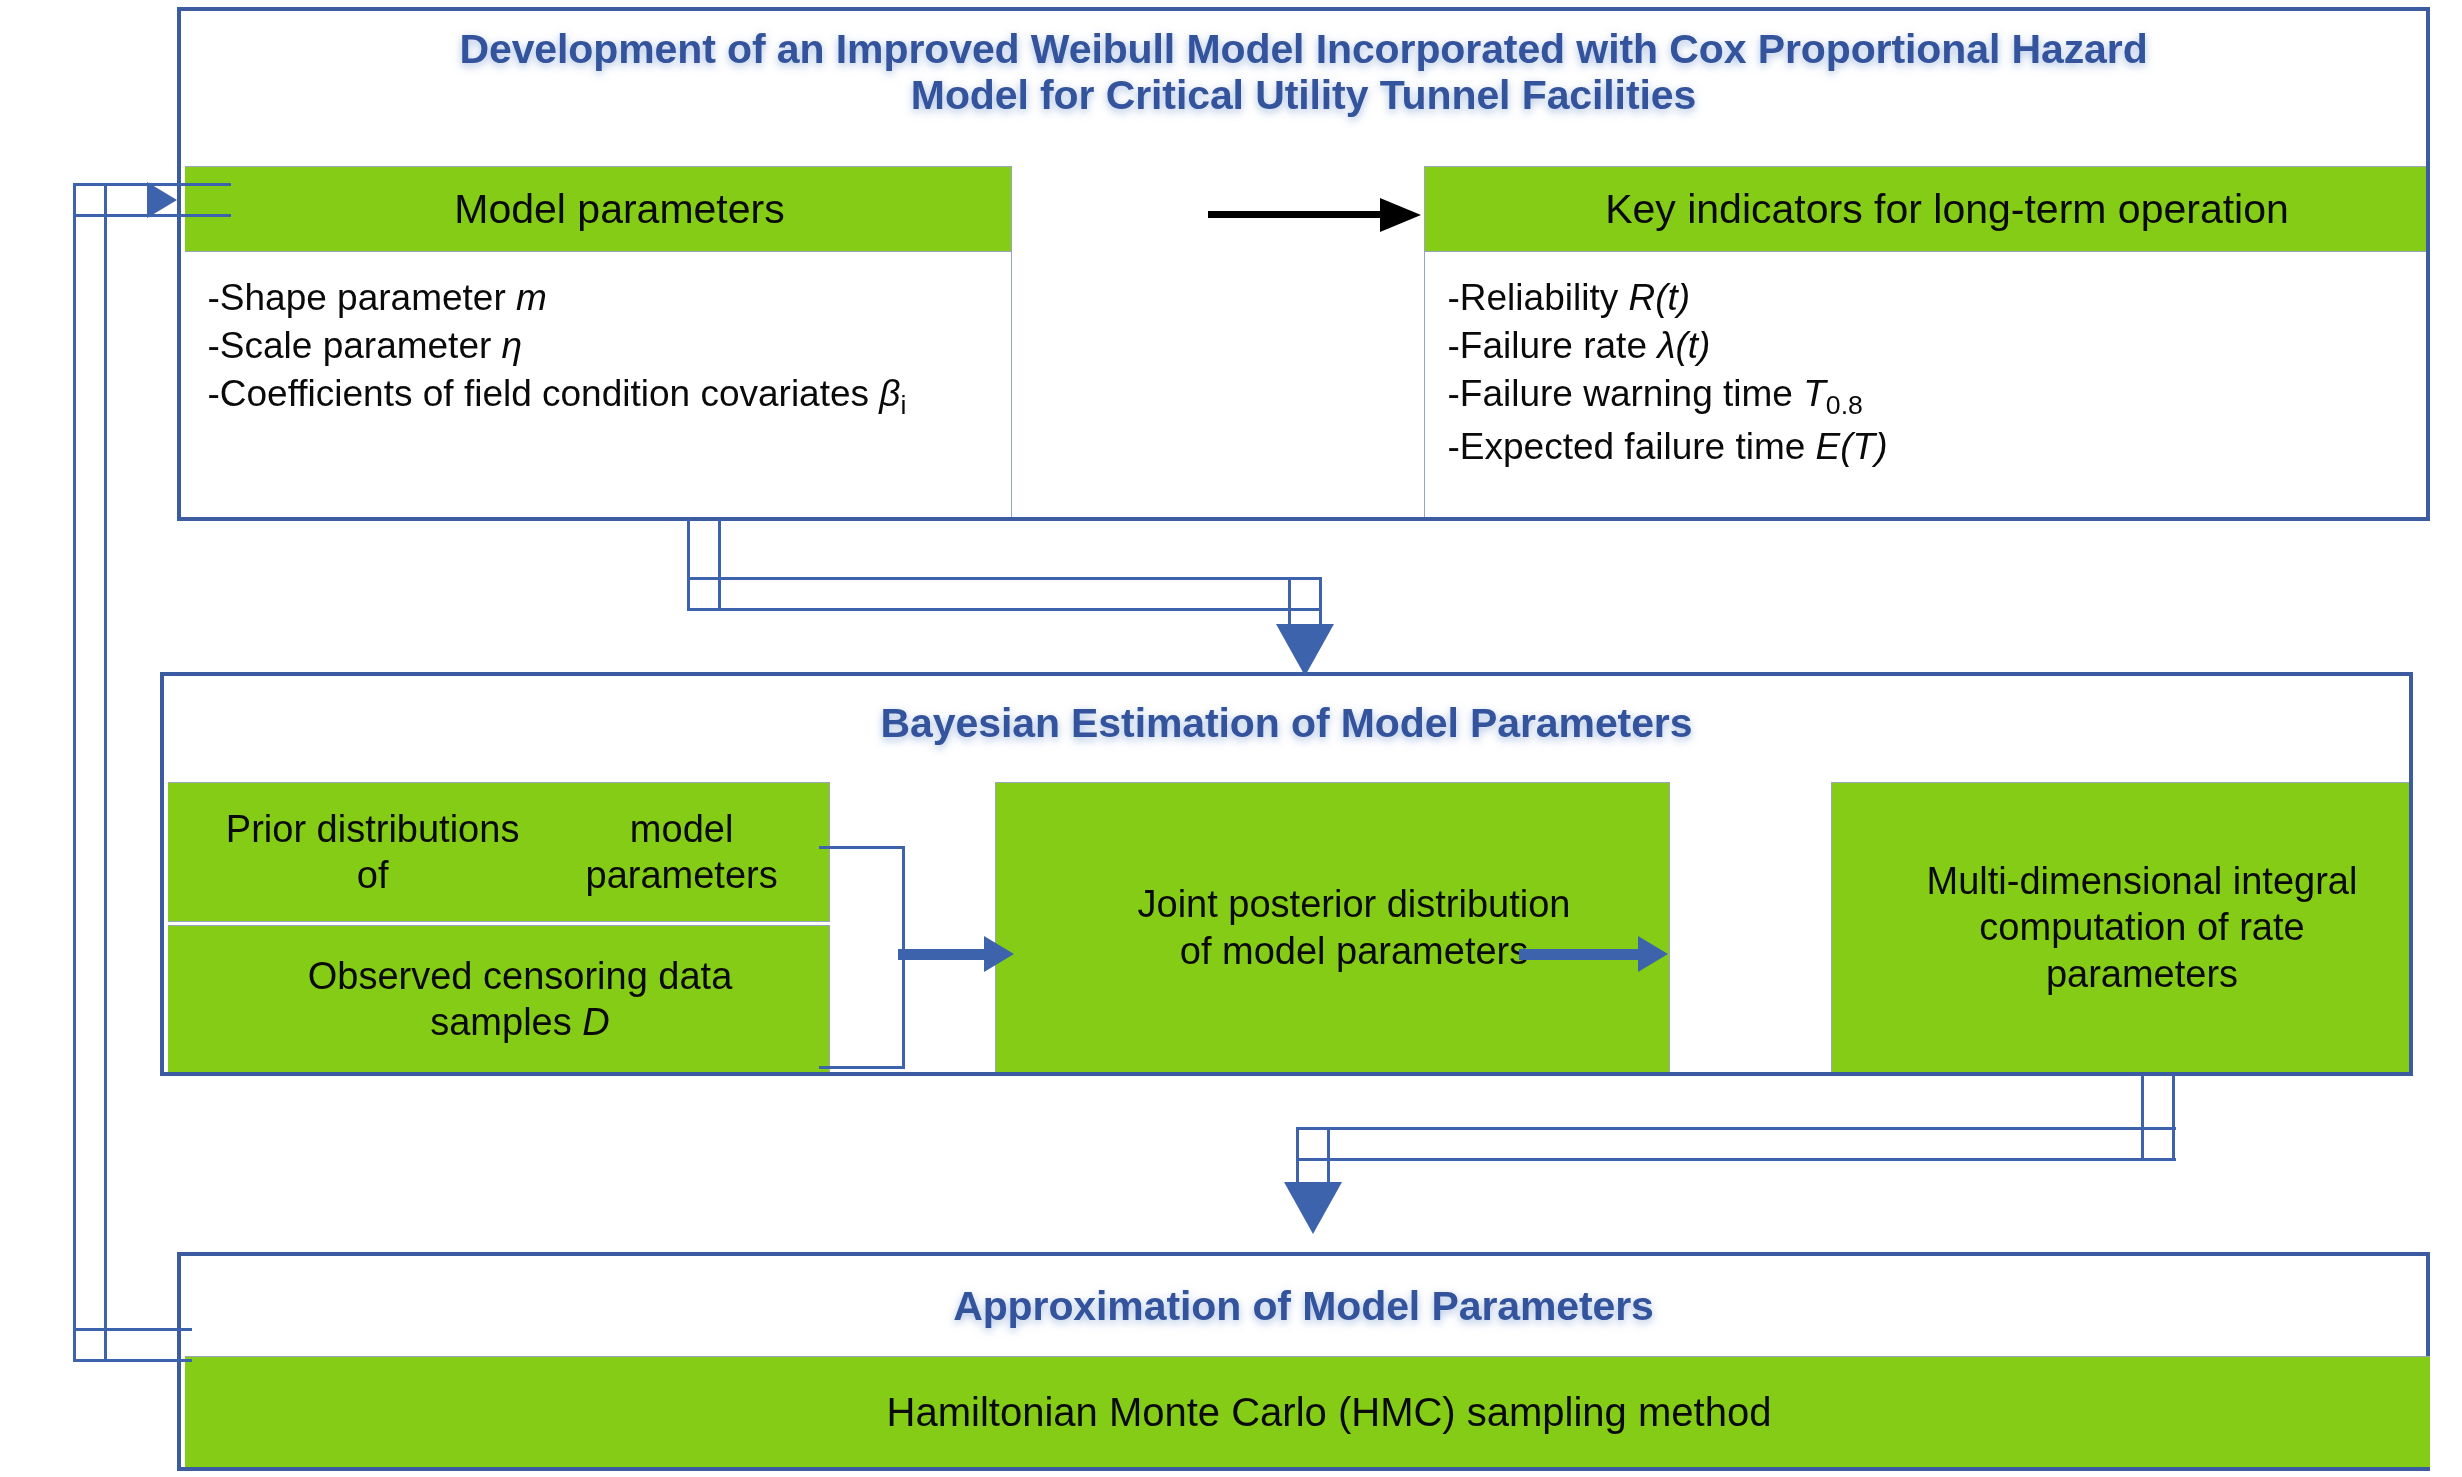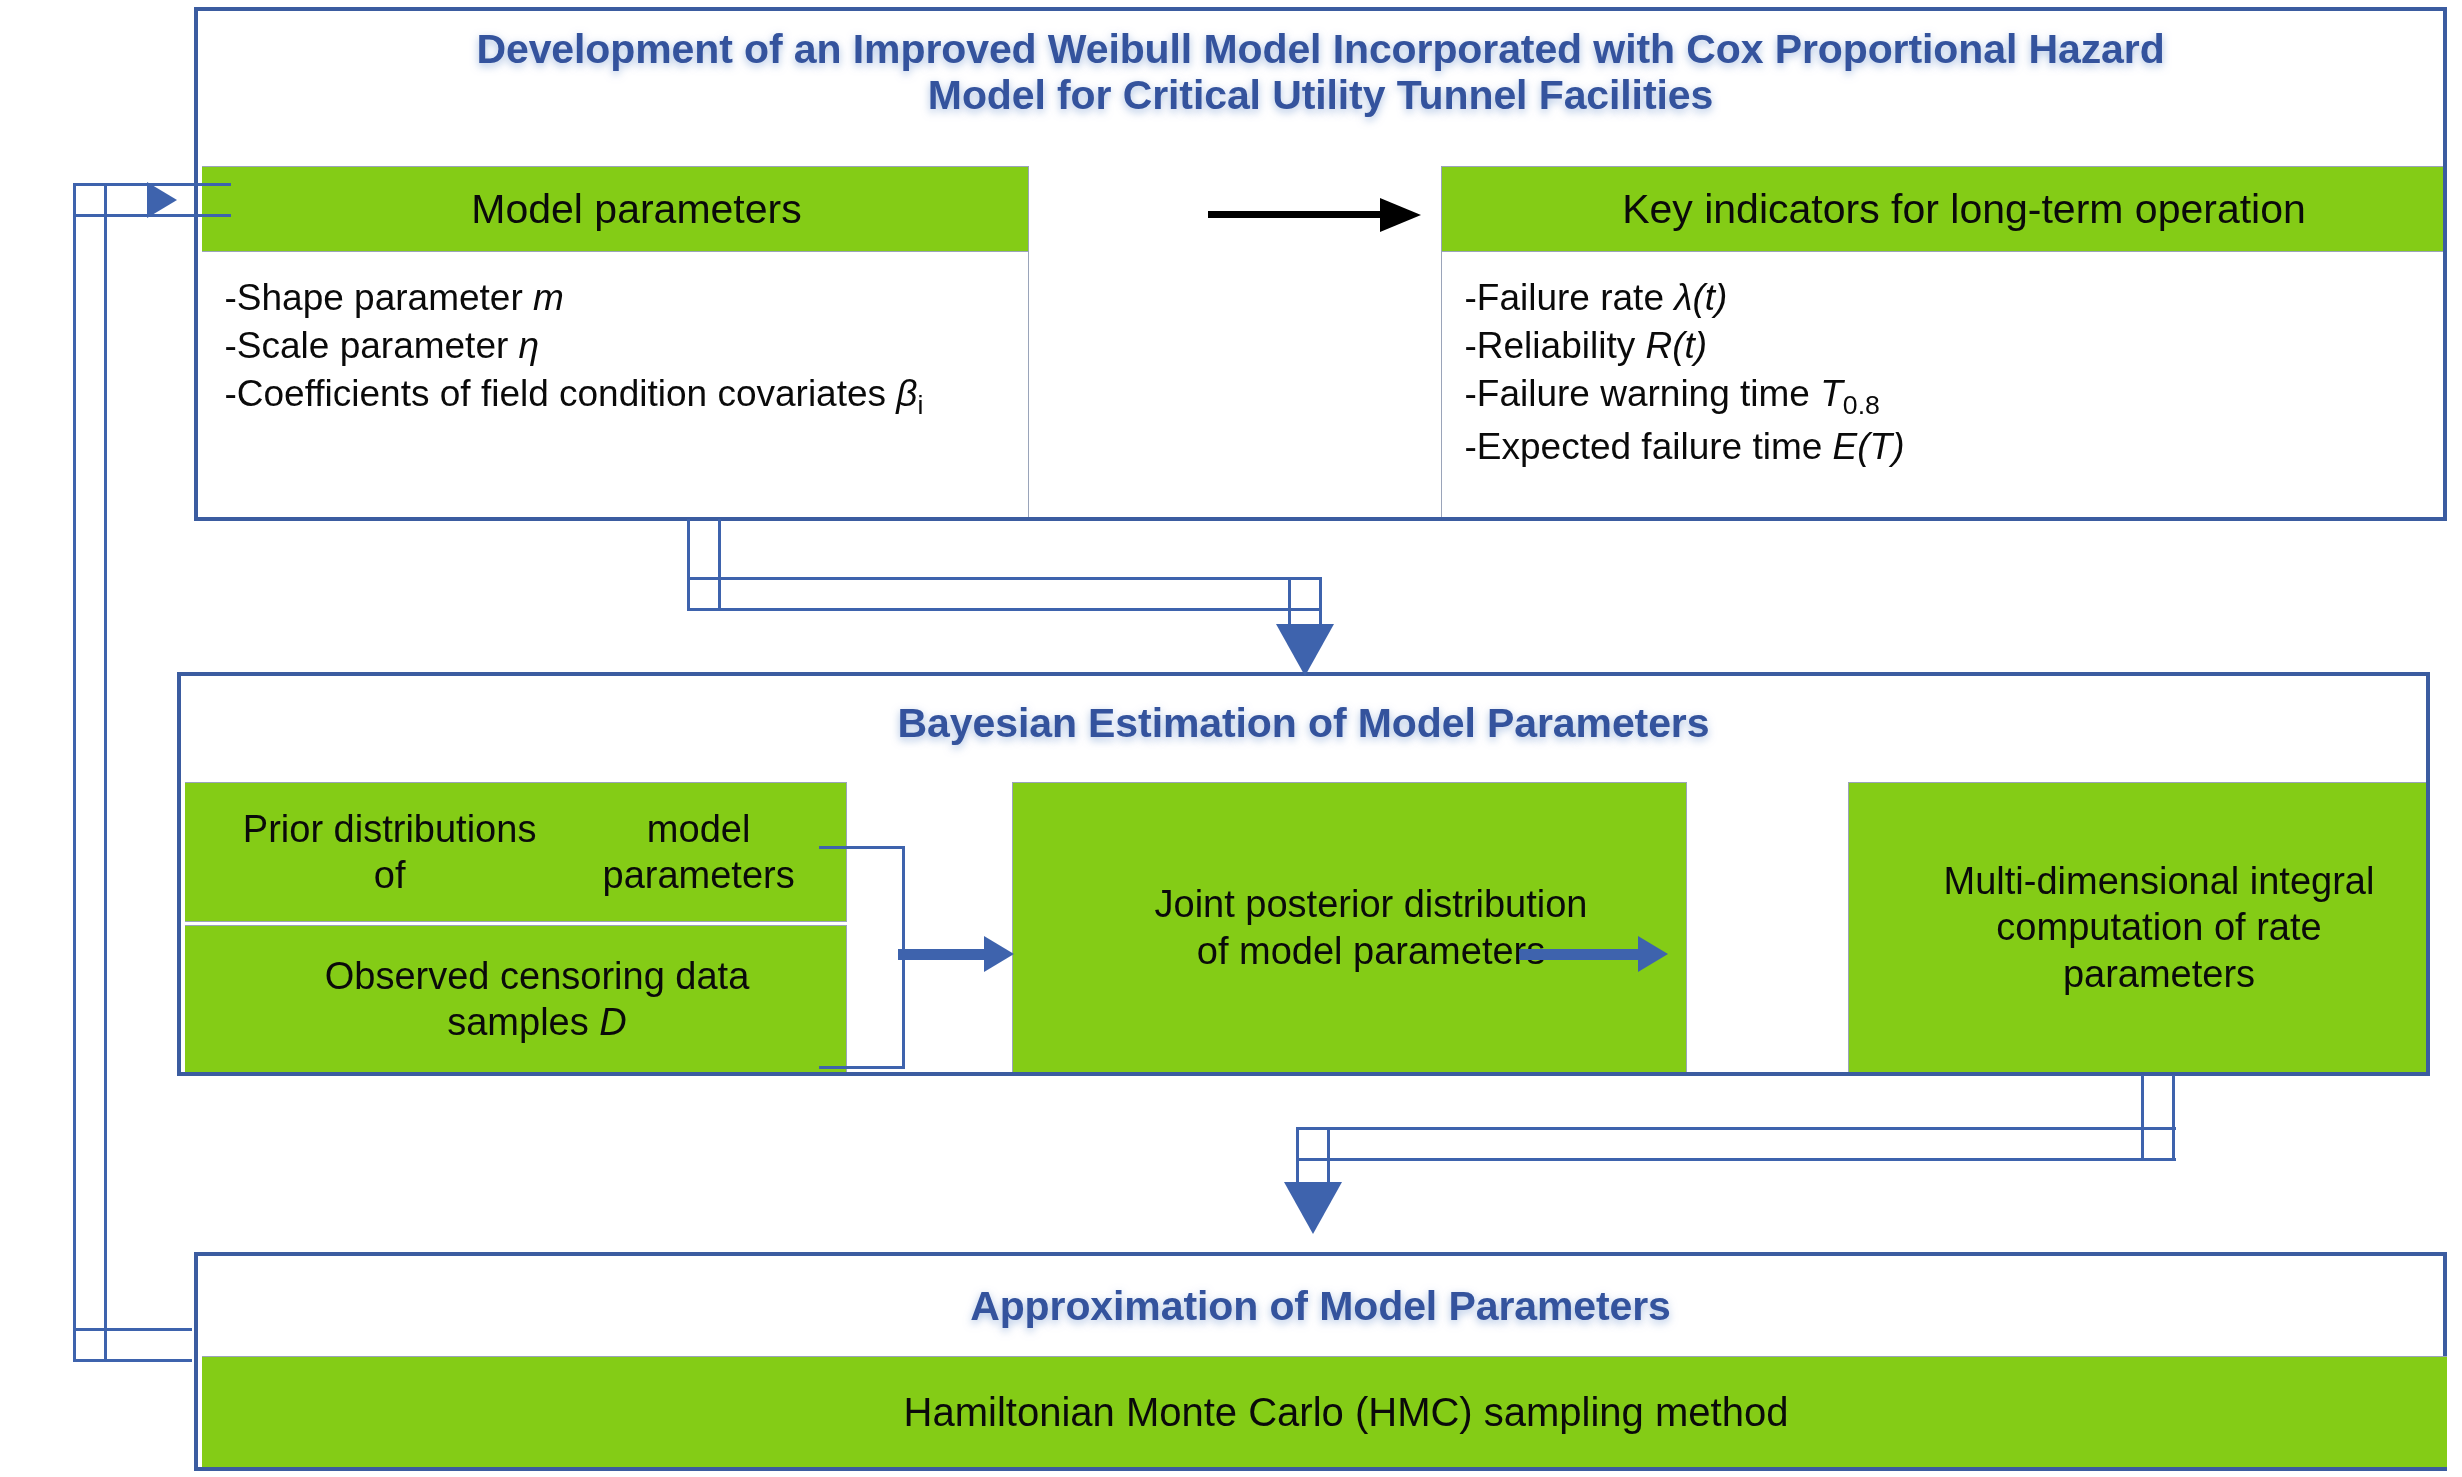--- a/index.html
+++ b/index.html
@@ -12,21 +12,20 @@
     background:#ffffff;
     overflow:hidden;
   }
 
   
   .panel{
     position:absolute;
     box-sizing:border-box;
     border:4px solid #3b5ca0;
     background:#ffffff;
-    margin-left:17px;
   }
   .panel-title{
     position:absolute;
     left:0; right:0;
     text-align:center;
     color:#34539d;
     font-weight:bold;
     letter-spacing:-0.1px;
     text-shadow:0 3.3px 8px rgba(140,170,215,.75);
     line-height:1.12;
@@ -113,24 +112,24 @@
         <span>-Coefficients of field condition covariates </span><span class="it">β</span><span class="it sub">i</span>
       </div>
     </div>
 
     <div class="sbox" style="left:1243px; top:155px; width:1002px; height:86px; font-size:41px; border-right:none;">
       <span>Key indicators for long-term operation</span>
     </div>
 
     <div class="wbox" style="left:1243px; top:241px; width:1002px; height:265px; font-size:37px; border-right:none; border-bottom:none;">
       <div class="li">
+        <span>-Reliability </span><span class="it">R(t)</span>
+      </div>
+      <div class="li">
         <span>-Failure rate </span><span class="it">λ(t)</span>
-      </div>
-      <div class="li">
-        <span>-Reliability </span><span class="it">R(t)</span>
       </div>
       <div class="li">
         <span>-Failure warning time </span><span class="it">T</span><span class="sub">0.8</span>
       </div>
       <div class="li">
         <span>-Expected failure time </span><span class="it">E(T)</span>
       </div>
     </div>
   </div>
 

